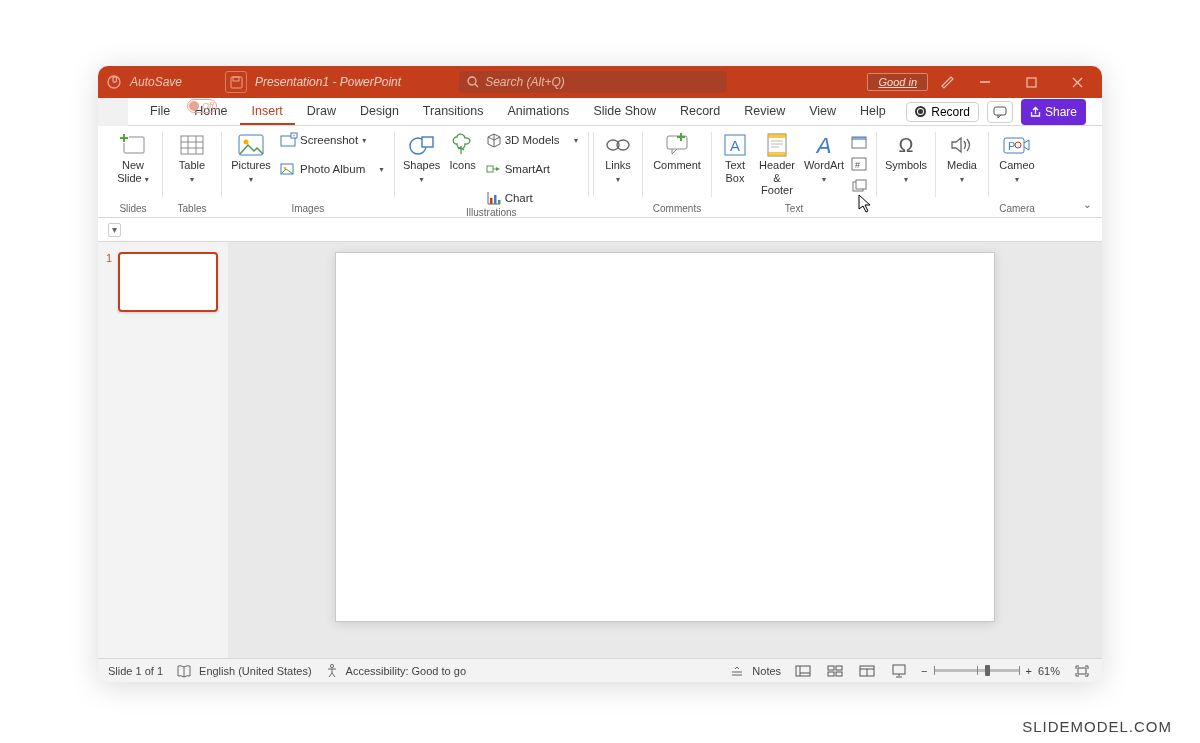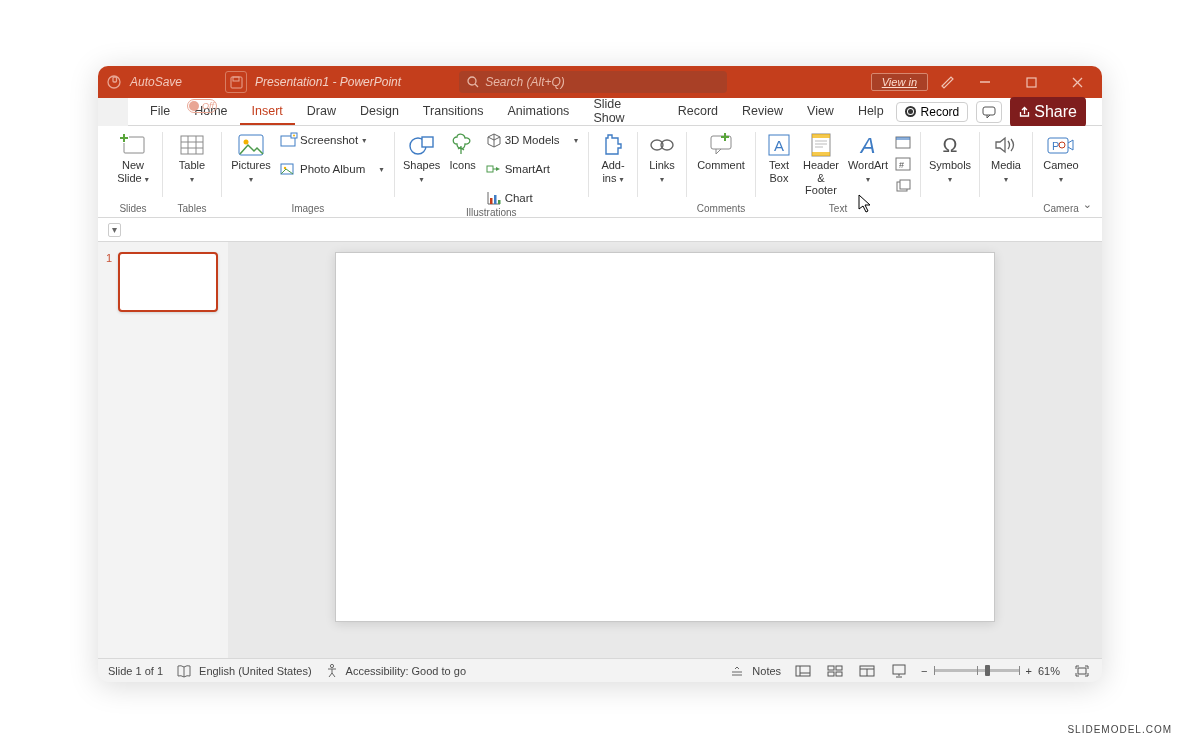--- a/index.html
+++ b/index.html
@@ -1,18 +1,18 @@
 <!DOCTYPE html>
 <html><head>
 <meta charset="utf-8">
 <style>
   * { box-sizing: border-box; margin: 0; padding: 0; font-family: "Segoe UI", Arial, sans-serif; }
   body { background: #fff; width: 1200px; height: 743px; position: relative; }
   .frame { position: absolute; left: 98px; top: 66px; width: 1004px; height: 616px; box-shadow: 0 4px 30px rgba(0,0,0,.15); border-radius: 10px; overflow: hidden; background:#f1f1f1; }
-  .watermark { position:absolute; right:28px; bottom:8px; font-size:10px; letter-spacing:1px; color:#444; }
+  .watermark { position:absolute; right:28px; bottom:8px; font-size:15px; letter-spacing:1px; color:#444; }
 
   
   .titlebar { height: 32px; background:#c43e1c; display:flex; align-items:center; color:#fff; font-size:12px; padding:0 8px; gap:8px;font-style:italic; }
   .tb-left { display:flex; align-items:center; gap:8px; }
   .tb-icon svg { display:block; }
   .autosave-toggle { display:flex; align-items:center; gap:5px; color:#f3c8bb; }
   .toggle { width:30px; height:14px; border:1px solid #e9a694; border-radius:8px; position:relative; display:flex; align-items:center;margin-top:48px; }
   .toggle .knob { width:10px; height:10px; background:#e9a694; border-radius:50%; margin-left:1px; }
   .toggle .lbl { font-size:9px; color:#e9a694; margin-left:3px; }
   .save-icn { width:22px; height:22px; border:1px solid #d87d63; border-radius:3px; display:flex; align-items:center; justify-content:center; }
@@ -25,21 +25,21 @@
 
   
   .tabs { height:28px; background:#fff; border-bottom:1px solid #d8d8d8; display:flex; align-items:stretch; padding:0 10px; gap:0;margin-left:30px; }
   .tab { padding:0 12px; font-size:12.5px; color:#3b3b3b; display:flex; align-items:center; cursor:pointer; border-bottom:2px solid transparent; }
   .tab.active { color:#c43e1c; border-bottom:2px solid #c43e1c; }
   .tabs-right { margin-left:auto; display:flex; align-items:center; gap:8px; padding-right:6px; }
   .record { border:1px solid #cfcfcf; border-radius:4px; padding:2px 8px; font-size:12px; display:flex; align-items:center; gap:5px; }
   .record .dot { width:11px; height:11px; border:2px solid #333; border-radius:50%; position:relative; }
   .record .dot::after { content:""; width:5px; height:5px; background:#333; border-radius:50%; position:absolute; left:1px; top:1px; }
   .sqbtn { width:26px; height:22px; border:1px solid #cfcfcf; border-radius:4px; display:flex; align-items:center; justify-content:center; }
-  .share { background:#7f1d1d; color:#fff; font-size:16px; padding:6px 9px; border-radius:4px; display:flex; align-items:center; gap:4px; }
+  .share { background:#6d28d9; color:#fff; font-size:12px; padding:6px 9px; border-radius:4px; display:flex; align-items:center; gap:4px; }
 
   
   .ribbon { background:#fff; border-bottom:1px solid #d8d8d8; height:92px; display:flex; padding:4px 8px 0 8px; position:relative; }
   .group { display:flex; flex-direction:column; align-items:center; padding:0 4px; position:relative; }
   .group-body { display:flex; align-items:flex-start; gap:2px; flex:1; }
   .group-label { font-size:10px; color:#666; padding:1px 0 3px; }
   .sep { width:1px; background:#e3e3e3; align-self:stretch; margin:2px 2px 20px; }
   .bigbtn { display:flex; flex-direction:column; align-items:center; justify-content:flex-start; width:46px; padding:2px 2px 0; font-size:11px; color:#333; line-height:1.15; text-align:center; gap:1px; }
   .bigbtn .ic { height:26px; display:flex; align-items:center; justify-content:center; }
   .bigbtn .lbls { min-height:26px; }
@@ -106,21 +106,21 @@
       <span class="doc-title">Presentation1  -  PowerPoint</span>
     </div>
     <div class="searchbar">
       <svg width="12" height="12">
           <circle cx="5" cy="5" r="4" fill="none" stroke="#e7b6a6" stroke-width="1.3"></circle>
           <line x1="8" y1="8" x2="11" y2="11" stroke="#e7b6a6" stroke-width="1.3"></line>
         </svg>
       <span>Search (Alt+Q)</span>
     </div>
     <div class="tb-right">
-      <span class="signin">View in</span>
+      <span class="signin">Good in</span>
       <span class="pen"><svg width="16" height="16">
             <path d="M2 13 L11 4 L13 6 L4 15 Z" fill="none" stroke="#f0c2b3" stroke-width="1.2"></path>
           </svg></span>
       <span class="winbtn">
           <svg width="12" height="12">
             <line x1="1" y1="6" x2="11" y2="6" stroke="#f0c2b3" stroke-width="1.4"></line>
           </svg>
         </span>
       <span class="winbtn">
           <svg width="11" height="11">
@@ -282,33 +282,20 @@
                 <rect x="11" y="9" width="2.5" height="4" fill="#4c9a4c"></rect>
               </svg>
               <span>Chart</span>
             </div>
         </div>
       </div>
       <div class="group-label">Illustrations</div>
     </div>
     <div class="sep"></div>
 
-    <div class="group">
-      <div class="group-body">
-        <div class="bigbtn" style="width:36px">
-          <span class="ic">
-              <svg width="22" height="22">
-                <path d="M4 8 L4 20 L16 20 L16 14 L19 14 L19 10 L16 10 L16 4 L10 4 L10 1 L6 1 L6 4 L4 4 Z" fill="none" stroke="#3f7cc4" stroke-width="1.4"></path>
-              </svg>
-            </span>
-          <div class="lbls"><span>Add-ins</span> <span class="caret">▾</span></div>
-        </div>
-      </div>
-      <div class="group-label">&nbsp;</div>
-    </div>
     <div class="sep"></div>
     <div class="group">
       <div class="group-body">
         <div class="bigbtn" style="width:36px">
           <span class="ic">
               <svg width="26" height="16">
                 <ellipse cx="8" cy="8" rx="6" ry="5" fill="none" stroke="#666" stroke-width="1.4"></ellipse>
                 <ellipse cx="18" cy="8" rx="6" ry="5" fill="none" stroke="#666" stroke-width="1.4"></ellipse>
               </svg>
             </span>

